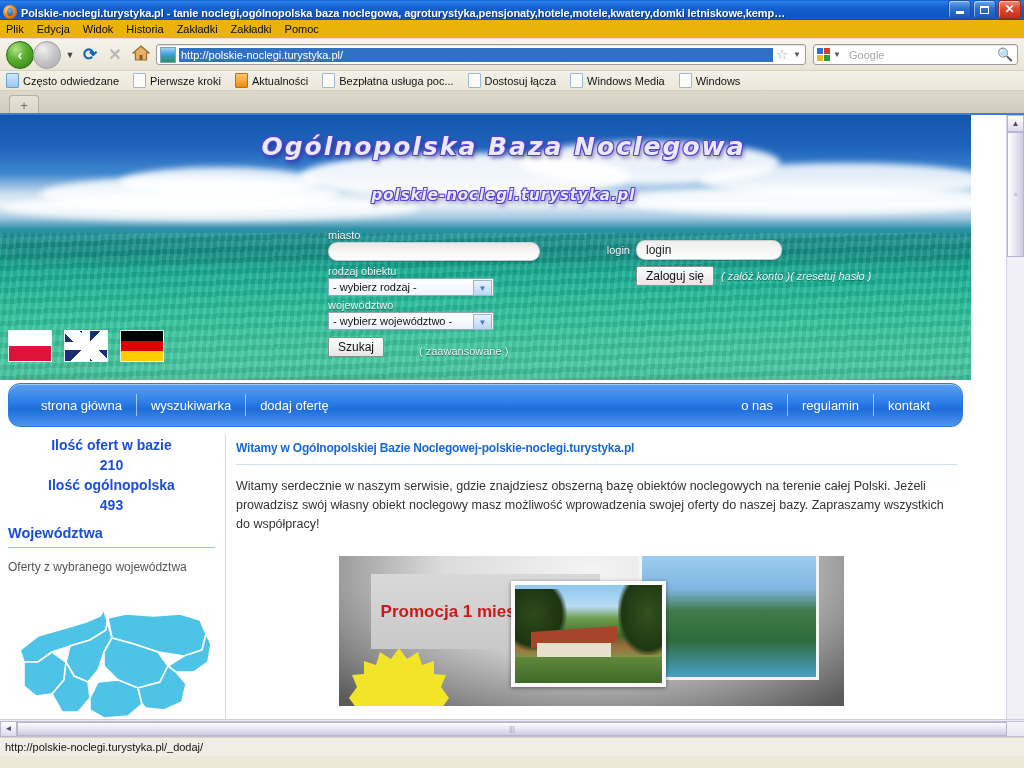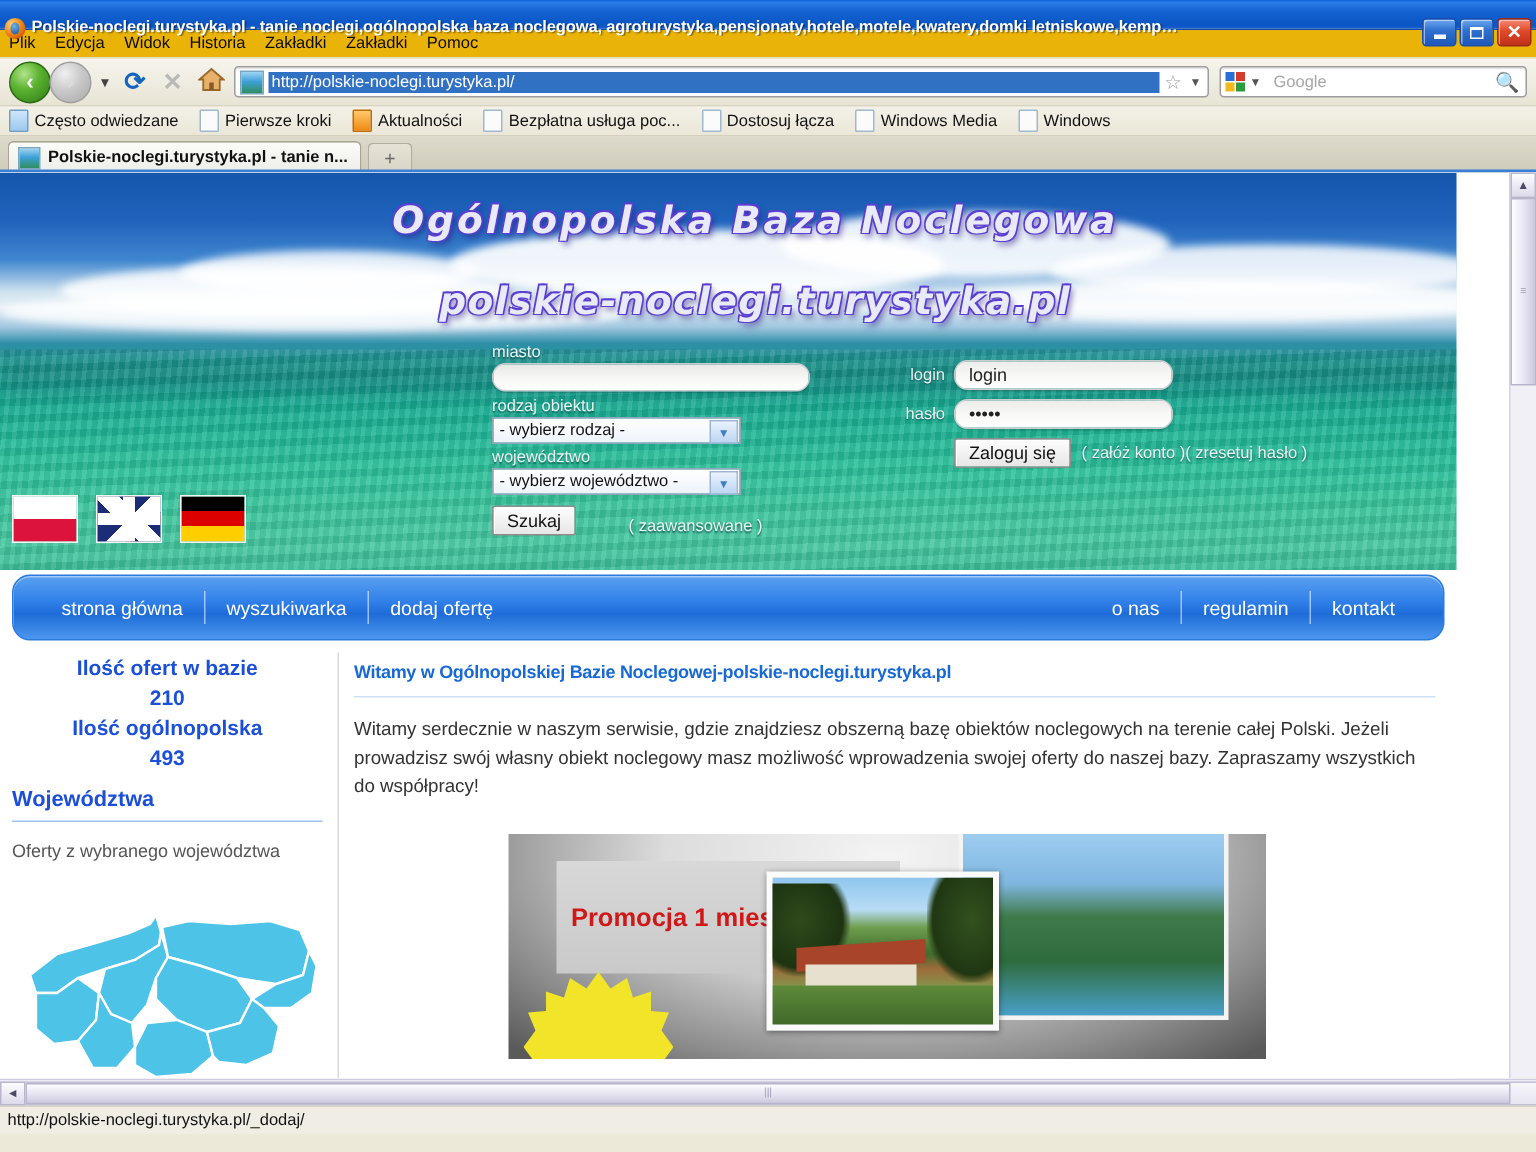--- a/index.html
+++ b/index.html
@@ -7,21 +7,21 @@
     width:1024px;height:768px;overflow:hidden;
     font-family:"Liberation Sans", sans-serif;
     font-size:12px;
     background:#ece9d8;
   }
   
   #window{width:1024px;height:768px;position:relative;background:#ece9d8;}
   .titlebar{
     height:20px;
     background:linear-gradient(180deg,#0a64d6 0%,#2b7ce8 8%,#1461d2 40%,#0a56c4 88%,#1a5fd0 100%);
-    display:flex;align-items:flex-start;padding:12px 2px 0 3px;box-sizing:border-box;
+    display:flex;align-items:flex-end;padding:12px 2px 0 3px;box-sizing:border-box;
     border-bottom:1px solid #0a4db0;
   }
   .tb-icon{
     width:14px;height:14px;border-radius:50%;
     background:radial-gradient(circle at 35% 30%,#ffd27f 0%,#f08a17 45%,#c13b05 100%);
     margin-right:4px;flex:0 0 auto;position:relative;
   }
   .tb-icon:after{content:"";position:absolute;left:4px;top:3px;width:6px;height:8px;border-radius:50%;
     background:radial-gradient(circle at 40% 30%,#6fb3e8,#1a4f96);}
   .tb-title{
@@ -161,21 +161,21 @@
   .banner-title{
     position:absolute;left:0;right:0;top:17px;text-align:center;
     font-family:"DejaVu Sans", sans-serif;font-style:italic;font-weight:bold;
     font-size:25px;letter-spacing:2px;color:#e9eaf8;
     text-shadow:-1px -1px 0 #5a3fd0, 1px -1px 0 #5a3fd0, -1px 1px 0 #5a3fd0, 1px 1px 0 #5a3fd0, 2px 3px 4px rgba(40,20,120,.55);
     white-space:nowrap;
   }
   .banner-sub{
     position:absolute;left:0;right:0;top:71px;text-align:center;
     font-family:"DejaVu Sans", sans-serif;font-style:italic;font-weight:bold;
-    font-size:25px;letter-spacing:1px;color:#e9eaf8;
+    font-size:15px;letter-spacing:1px;color:#e9eaf8;
     text-shadow:-1px -1px 0 #5a3fd0, 1px -1px 0 #5a3fd0, -1px 1px 0 #5a3fd0, 1px 1px 0 #5a3fd0, 2px 3px 4px rgba(40,20,120,.55);
     white-space:nowrap;
   }
 
   
   .searchform{position:absolute;left:328px;top:113px;width:230px;}
   .fld-label{color:#eaf6f4;font-size:11px;line-height:14px;text-shadow:0 1px 1px rgba(0,40,50,.6);}
   .txtinput{
     width:212px;height:19px;box-sizing:border-box;border:1px solid #c8cdd0;border-radius:9px;
     background:linear-gradient(180deg,#e8e8e6 0%,#f7f7f5 55%,#ffffff 100%);
@@ -205,21 +205,21 @@
   .loginform{position:absolute;left:596px;top:125px;}
   .login-row{display:flex;align-items:center;margin-bottom:6px;}
   .login-row .lbl{width:34px;color:#eaf6f4;font-size:11px;text-align:right;margin-right:6px;
     text-shadow:0 1px 1px rgba(0,40,50,.6);}
   .login-input{
     width:146px;height:20px;box-sizing:border-box;border:1px solid #c8cdd0;border-radius:9px;
     background:linear-gradient(180deg,#ececea 0%,#f8f8f6 55%,#ffffff 100%);
     font-size:12px;padding:0 9px;color:#222;outline:none;box-shadow:0 1px 1px rgba(0,0,0,.18);
   }
   .login-actions{display:flex;align-items:center;margin-left:40px;}
-  .acct-links{color:#eaf6f4;font-size:11px;margin-left:7px;text-shadow:0 1px 1px rgba(0,40,50,.6);white-space:nowrap;}
+  .acct-links{color:#eaf6f4;font-size:11px;margin-left:7px;text-shadow:0 1px 1px rgba(0,40,50,.6);white-space:nowrap;font-style:italic;}
 
   .flags{position:absolute;left:8px;top:215px;display:flex;gap:12px;}
   .flag{width:44px;height:32px;border:1px solid #f4f4f4;box-sizing:border-box;overflow:hidden;position:relative;}
   .flag.pl{background:linear-gradient(180deg,#ffffff 0 50%,#dc143c 50% 100%);}
   .flag.de{background:linear-gradient(180deg,#000 0 33.3%,#dd0000 33.3% 66.6%,#ffce00 66.6% 100%);}
   .flag.uk{background:#1b2d77;}
   .flag.uk:before{content:"";position:absolute;left:-10px;top:-6px;width:70px;height:50px;
     background:
       linear-gradient(45deg,transparent 43%,#fff 43% 57%,transparent 57%),
       linear-gradient(-45deg,transparent 43%,#fff 43% 57%,transparent 57%);}
@@ -412,24 +412,20 @@
       <span class="ico"></span>
       <span>Windows Media</span>
     </div>
     <div class="bm">
       <span class="ico"></span>
       <span>Windows</span>
     </div>
   </div>
 
   <div class="tabstrip">
-    <div class="tab">
-      <span class="fav"></span>
-      <span>Polskie-noclegi.turystyka.pl - tanie n...</span>
-    </div>
     <div class="tab-new">
       <span>+</span>
     </div>
   </div>
 
   <div class="viewport">
     <div class="page">
 
       <div class="banner">
         <div class="cloud c1"></div>
@@ -461,24 +457,20 @@
           <div style="margin-top:7px;display:flex;align-items:flex-end;gap:29px;">
             <div class="btn3d">Szukaj</div>
             <div class="adv-link">( zaawansowane )</div>
           </div>
         </div>
 
         <div class="loginform">
           <div class="login-row">
             <div class="lbl">login</div>
             <input class="login-input" type="text" value="login" style="">
-          </div>
-          <div class="login-row">
-            <div class="lbl">hasło</div>
-            <input class="login-input" type="text" value="•••••" style="">
           </div>
           <div class="login-actions">
             <div class="btn3d">Zaloguj się</div>
             <div class="acct-links">
               <span>( załóż konto )</span><span>( zresetuj hasło )</span>
             </div>
           </div>
         </div>
 
         <div class="flags">

